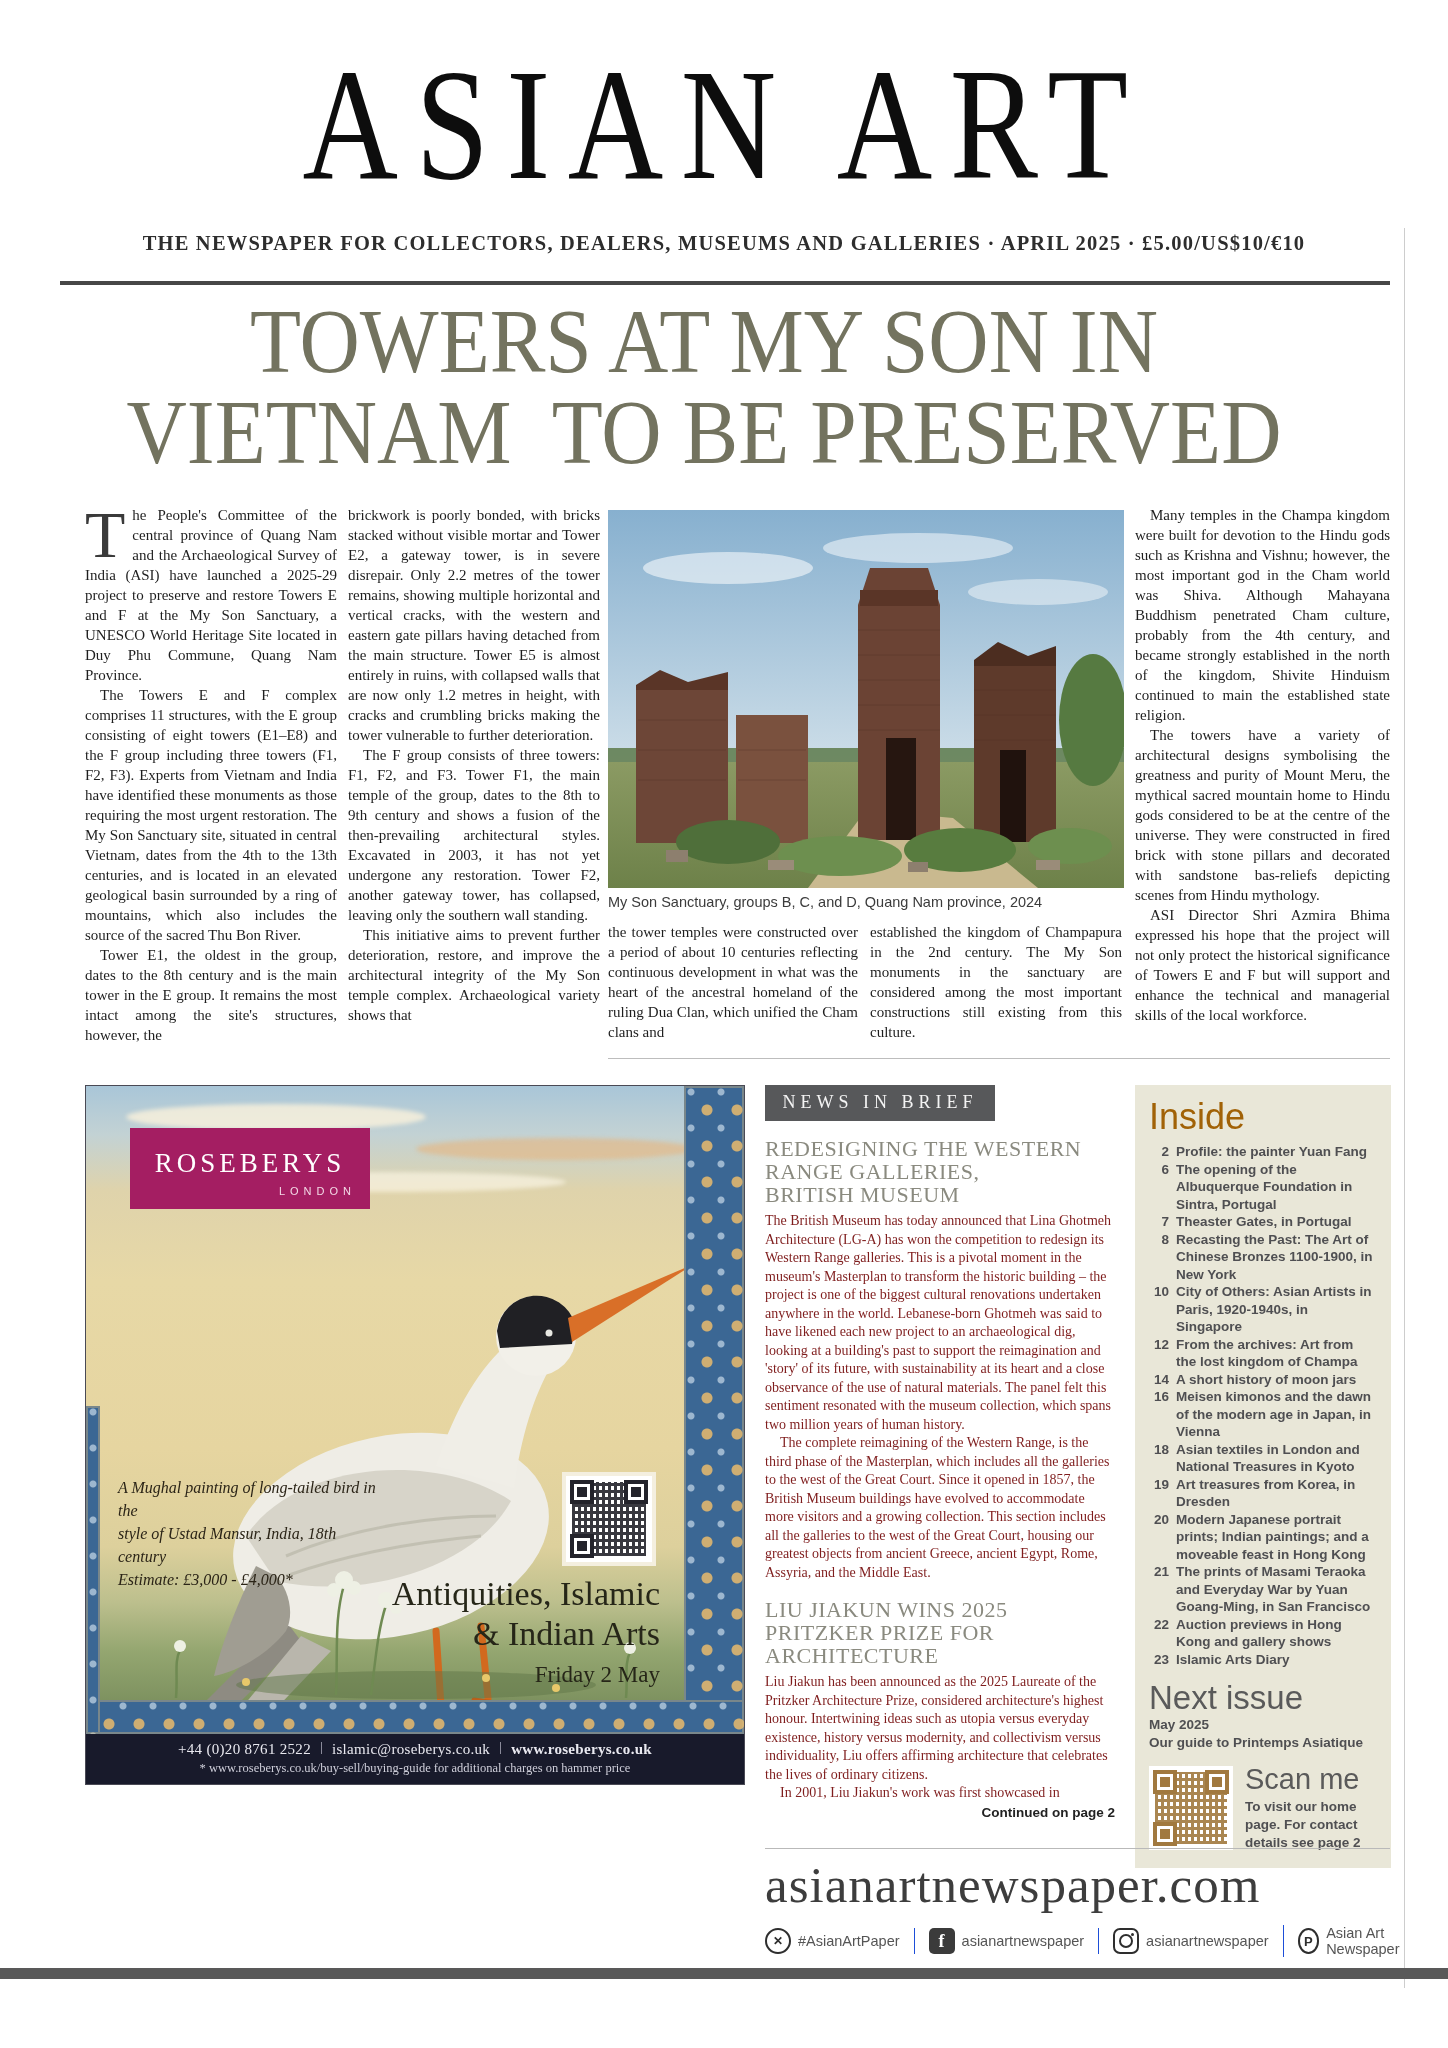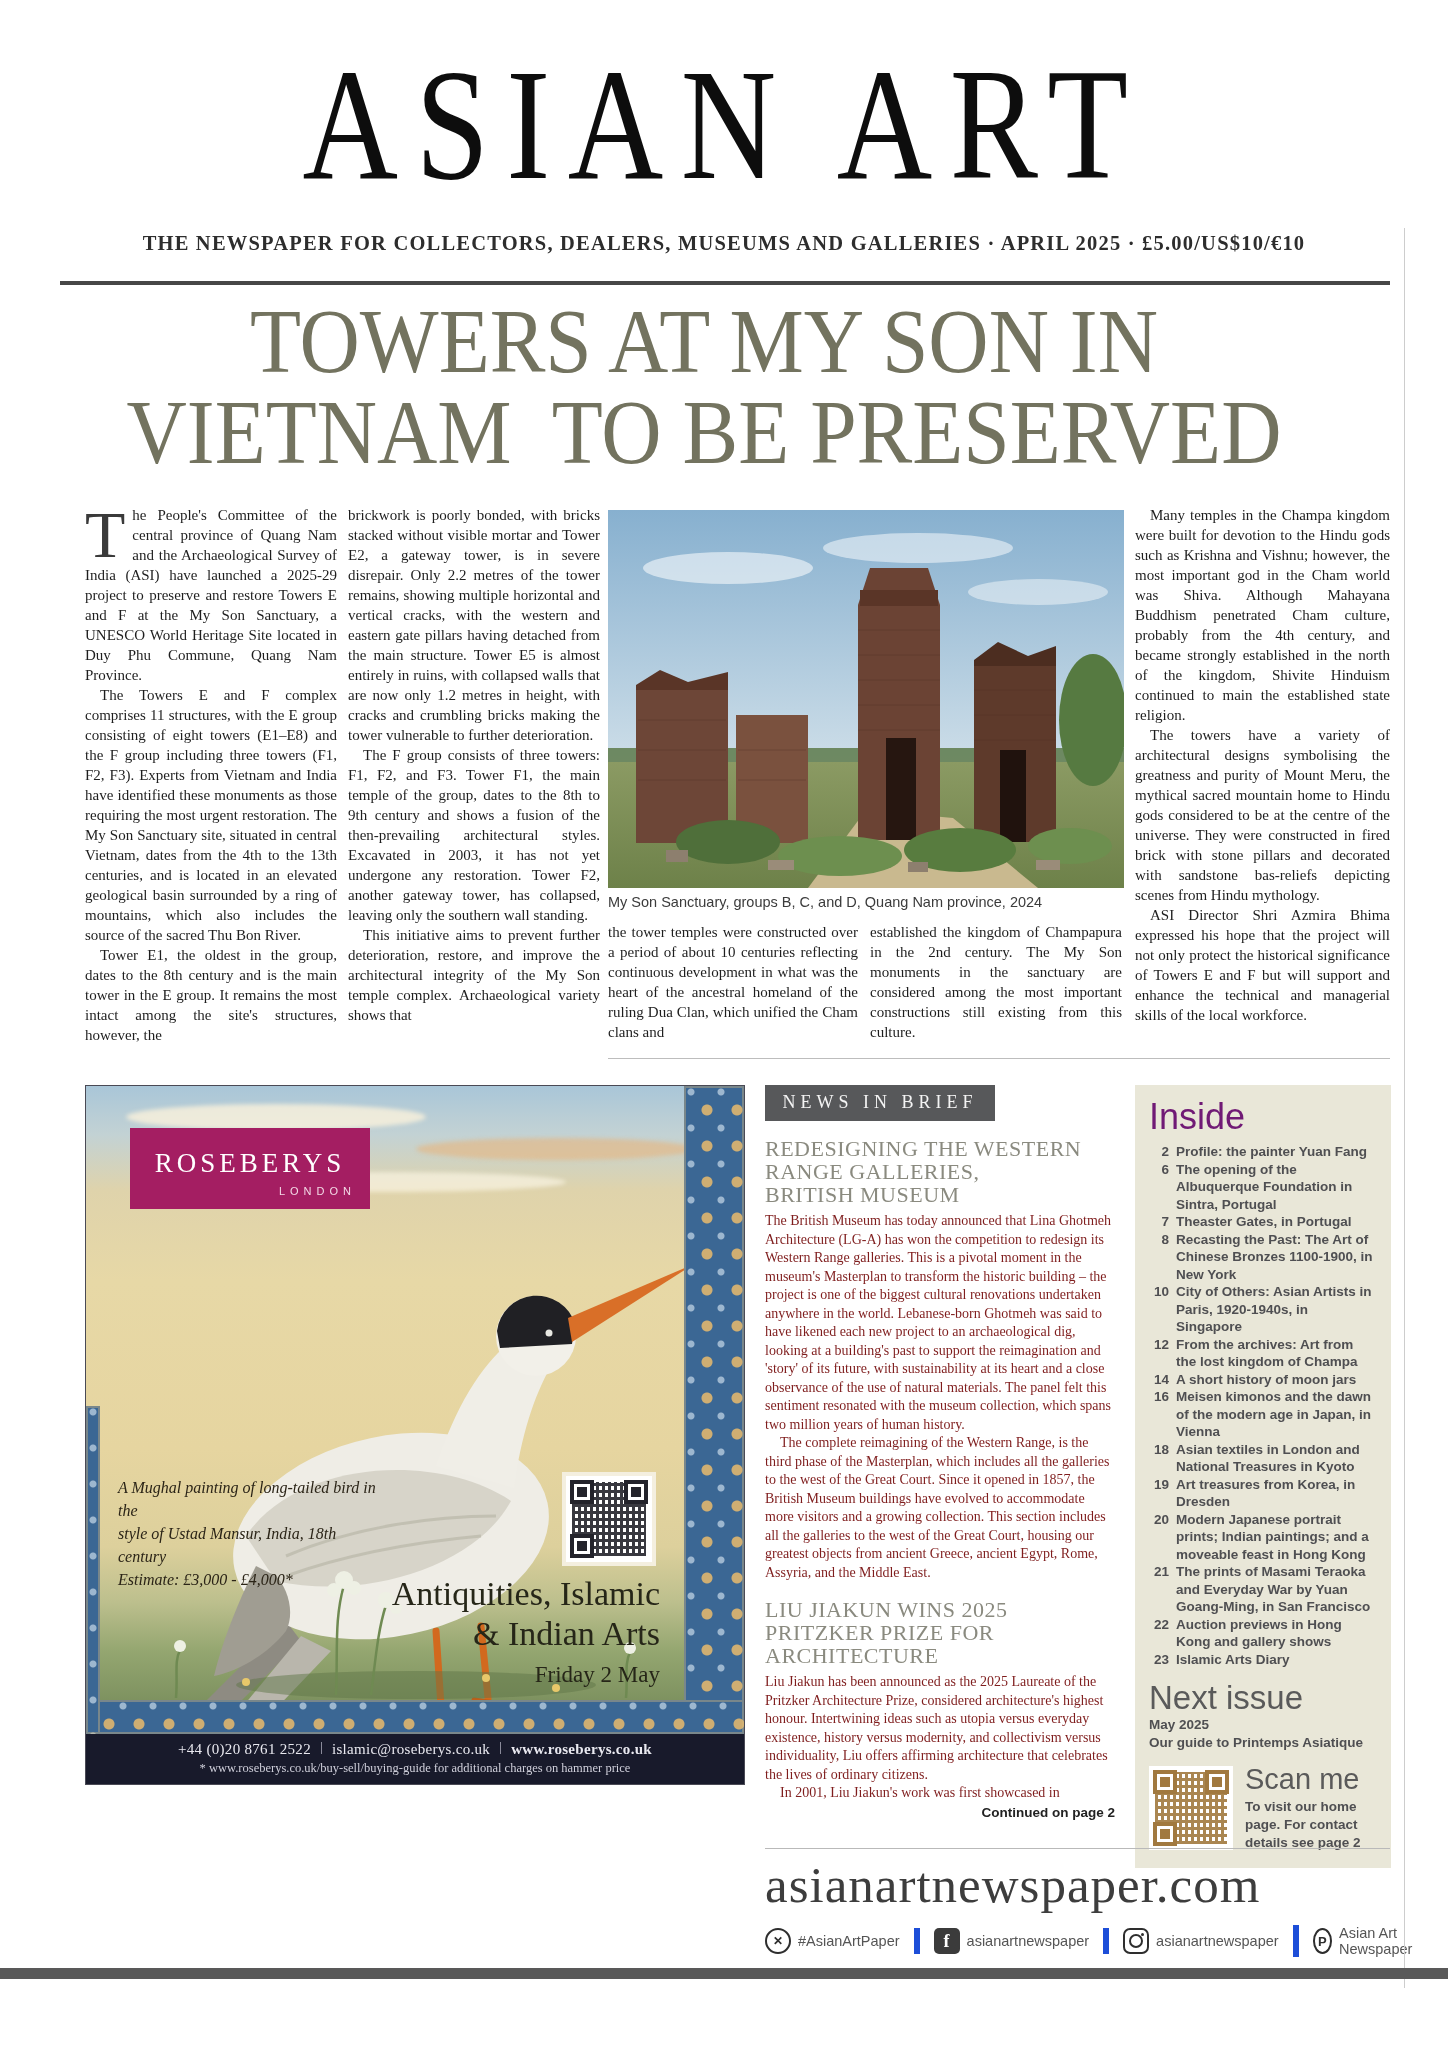--- a/index.html
+++ b/index.html
@@ -91,38 +91,38 @@
   .brief h3 { margin:16px 0 6px; font-weight:400; color:#8a8a7f; font-size:22px; line-height:23px;
               letter-spacing:.5px; }
   .brief p { margin:0; font-size:14px; line-height:18.5px; color:#7f1d1d; }
   .continued { font-family:"Liberation Sans",sans-serif; font-weight:700; font-size:13.5px;
                text-align:right; margin-top:2px; color:#222; }
 
   
   .inside { position:absolute; left:1135px; top:1085px; width:256px; background:#e9e7d8;
             box-sizing:border-box; padding:12px 14px 16px;
             font-family:"Liberation Sans",sans-serif; color:#4f4f52; }
-  .inside-title { font-size:36px; line-height:40px; color:#701a75; font-weight:400; }
+  .inside-title { font-size:36px; line-height:40px; color:#a16207; font-weight:400; }
   .toc { margin-top:6px; }
   .toc-row { display:flex; gap:7px; font-size:13.5px; line-height:17.5px; font-weight:700; }
   .toc-num { width:20px; text-align:right; flex:none; }
   .next-title { font-size:33px; line-height:36px; color:#5a5a5a; margin-top:12px; }
   .next-date, .next-desc { font-size:13.5px; line-height:18px; font-weight:700; }
   .scanrow { display:flex; gap:12px; margin-top:12px; align-items:center; }
   .scan-title { font-size:29px; line-height:30px; color:#5a5a5a; }
   .scan-desc { font-size:13.5px; line-height:18px; font-weight:700; margin-top:4px; width:118px; }
 
   
   .foot-rule { position:absolute; left:765px; top:1848px; width:625px; height:1px; background:#b9b9b9; }
   .site-url { position:absolute; left:765px; top:1856px; font-size:51px; letter-spacing:1px;
               color:#3d3d3d; }
   .social { position:absolute; left:765px; top:1925px; display:flex; align-items:center;
             font-family:"Liberation Sans",sans-serif; }
   .soc { display:flex; align-items:center; gap:7px; padding-right:14px; }
-  .soc + .soc { border-left:6px solid #1d4ed8; padding-left:14px; }
+  .soc + .soc { border-left:1px solid #1d4ed8; padding-left:14px; }
   .slabel { font-size:14.5px; color:#555; }
   .sicon { width:26px; height:26px; display:inline-flex; align-items:center; justify-content:center;
            box-sizing:border-box; font-family:"Liberation Sans",sans-serif; }
   .icon-x { border:2px solid #2e2e2e; border-radius:50%; }
   .icon-x::before { content:"\2715"; font-weight:700; font-size:12px; color:#2e2e2e; }
   .icon-facebook { background:#3b3b3b; border-radius:5px; }
   .icon-facebook::before { content:"f"; color:#fff; font-family:"Liberation Serif",serif;
                            font-weight:700; font-size:18px; }
   .icon-instagram { border:2px solid #2e2e2e; border-radius:7px; position:relative; }
   .icon-instagram::before { content:""; width:10px; height:10px; border:2px solid #2e2e2e;

